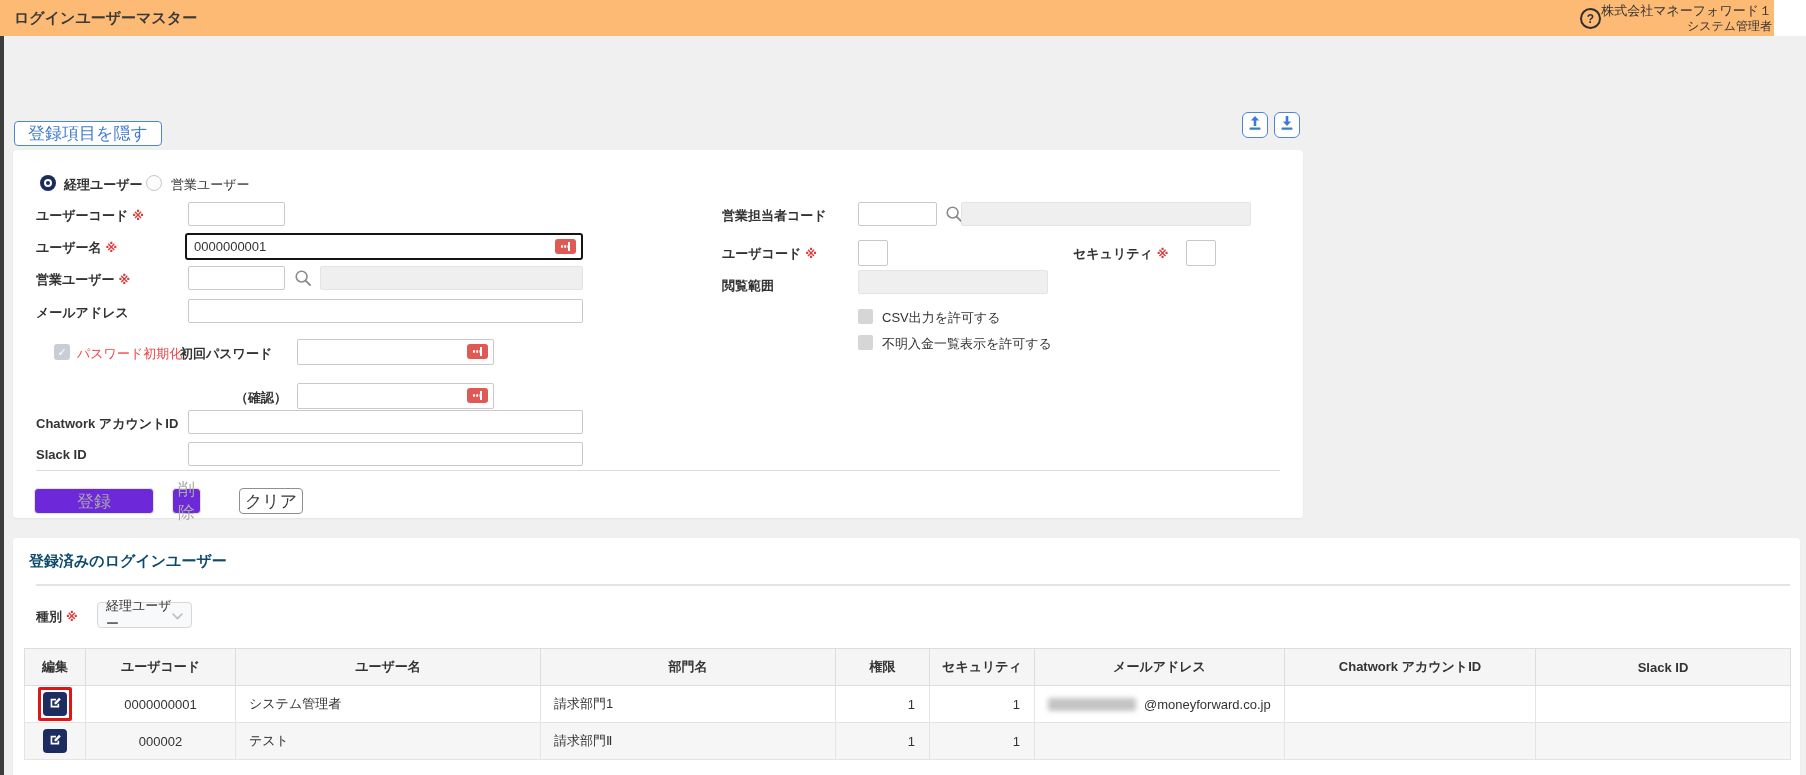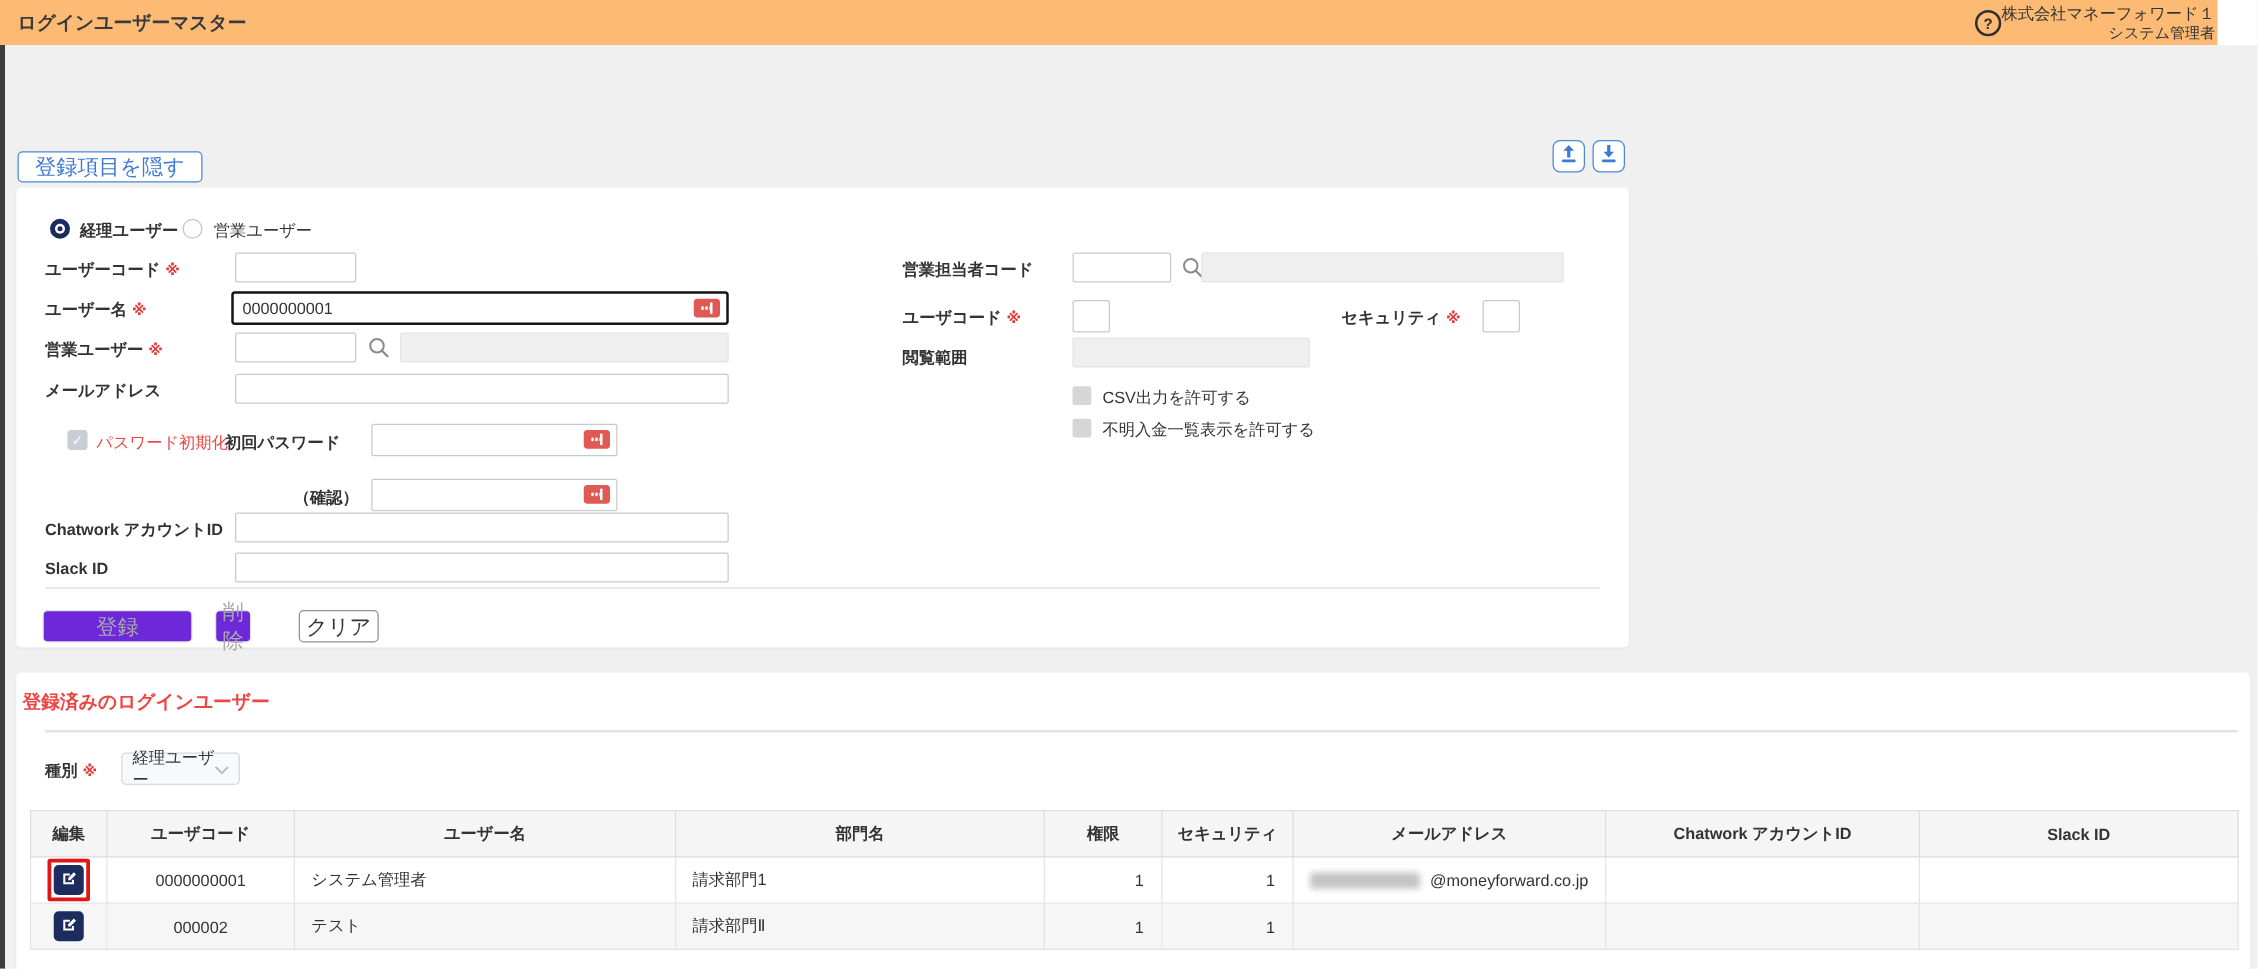--- a/index.html
+++ b/index.html
@@ -47,21 +47,21 @@
   .ime-badge { position:absolute; width:21px; height:15px; background:#e05a55; border-radius:3px; display:flex; align-items:center; justify-content:center; }
   .ime-dots { width:2.2px; height:2.2px; border-radius:50%; background:#fff; box-shadow:3.2px 0 0 #fff, 6.4px 0 0 #fff; margin-right:7px; }
   .ime-bar { width:1.6px; height:9px; background:#fff; margin-left:-2px; }
 
   .divider { position:absolute; background:#ddd; height:1px; }
   .btn-disabled { position:absolute; height:26px; background:#6d28d9; border:1px solid #e3e3e3; color:#a9a9a9; cursor:default; }
   .btn-clear { position:absolute; height:26px; background:#fff; border:1px solid #8f8f8f; color:#333; }
 
   
   .bottom-card { left:13px; top:502px; width:1787px; height:245px; border-radius:4px 4px 0 0; }
-  .section-heading { position:absolute; left:5px; top:14px; font-size:15px; font-weight:700; color:#ef4444; }
+  .section-heading { position:absolute; left:16px; top:14px; font-size:15px; font-weight:700; color:#0c4a6e; }
   .section-divider { position:absolute; left:23px; top:46px; width:1754px; height:2px; background:#e3e3e3; }
   .select-box { position:absolute; left:84px; top:64px; width:95px; height:26px; background:#f8f9fa; border:1px solid #d7d7d9; border-radius:4px; display:flex; align-items:center; padding:0 8px; cursor:pointer; }
   .select-box .sel-text { flex:1; font-size:13px; color:#333; }
 
   table.users { position:absolute; left:11px; top:110px; width:1766px; border-collapse:collapse; table-layout:fixed; background:#fff; }
   table.users th { height:37px; background:#f5f5f6; border:1px solid #ddd; font-size:13px; font-weight:700; color:#333; text-align:center; }
   table.users td { height:37px; border:1px solid #e4e4e4; font-size:13px; color:#333; overflow:hidden; white-space:nowrap; }
   tr.row-alt td { background:#f6f6f7; }
   td.cell-center { text-align:center; }
   td.cell-left { text-align:left; padding-left:13px; }

